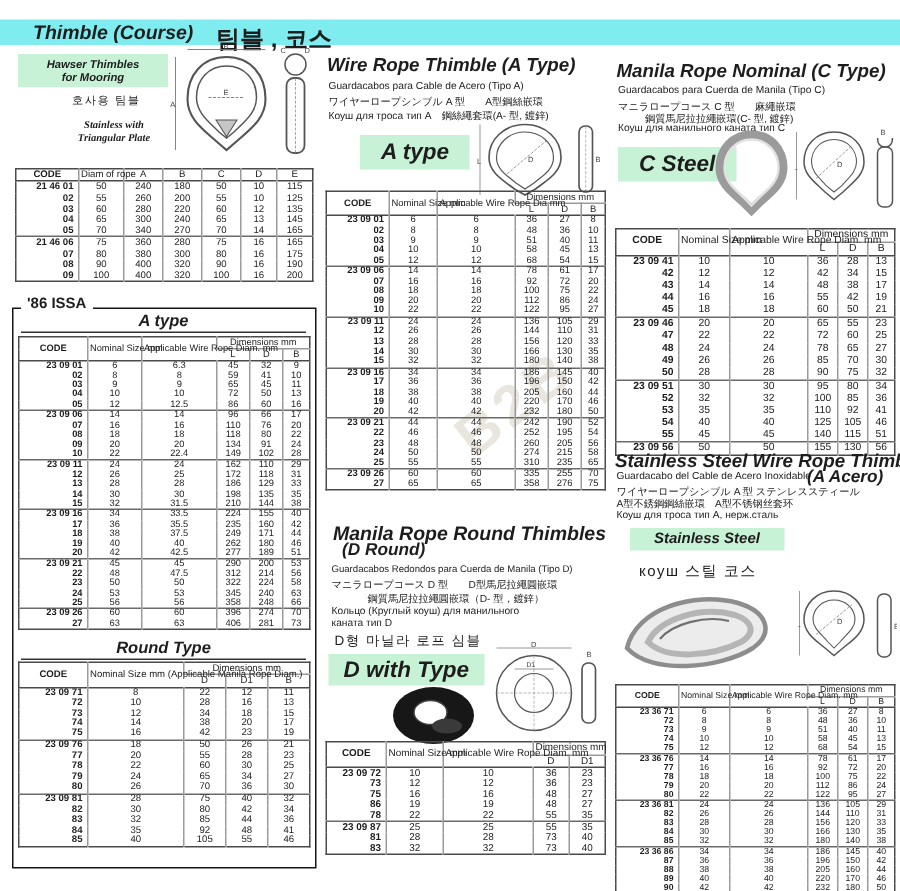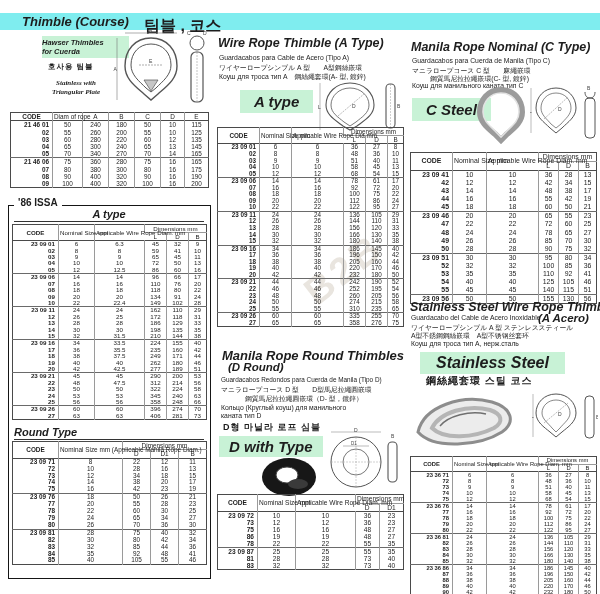--- a/index.html
+++ b/index.html
@@ -3,21 +3,21 @@
 <meta charset="utf-8">
 <style>
   html,body{margin:0;padding:0;}
   body{width:600px;height:594px;position:relative;background:#fff;color:#1d1d1d;
        font-family:"Liberation Sans",sans-serif;overflow:hidden;}
   .s{position:absolute;white-space:nowrap;}
   .ital{font-style:italic;font-weight:bold;}
   .mint{background:#c8f2d6;}
   .banner{background:#7fedef;}
   .sub{font-size:6.8px;color:#222;}
-  .krline{font-size:9px;font-weight:bold;letter-spacing:1px;}
+  .krline{font-size:9px;font-weight:normal;letter-spacing:1px;}
   .hrule{border-bottom:1px solid #333;}
   .framebox{border:1.5px solid #151515;}
   
   .dt table{border-collapse:collapse;width:100%;table-layout:fixed;
             border:1px solid #4a4a4a;}
   .dt th,.dt td{border-left:1px solid #9a9a9a;padding:0 1px;text-align:center;
                 vertical-align:middle;font-weight:normal;}
   .dt th:first-child,.dt td:first-child{border-left:none;}
   .dt thead{border-bottom:1px solid #4a4a4a;}
   .dt thead th{line-height:1.15;}
@@ -41,23 +41,23 @@
 </head>
 <body>
 
 <div class="s banner" style="left:0;top:13px;width:600px;height:17px;">
   <span class="ital" style="position:absolute;left:22px;top:1px;font-size:13px;">Thimble (Course)</span>
   <span style="position:absolute;left:144px;top:3px;font-size:16px;font-weight:bold;">팀블 , 코스</span>
 </div>
 
 <div class="s wm" style="left:300px;top:248px;">B2B</div>
 
-<div class="s mint ital" style="left:42px;top:36px;width:87px;text-align:left;font-size:7.5px;line-height:9px;padding:2px 0;">
+<div class="s mint ital" style="left:12px;top:36px;width:100px;text-align:center;font-size:7.5px;line-height:9px;padding:2px 0;">
   <div>Hawser Thimbles</div>
-  <div>for Cuerda</div>
+  <div>for Mooring</div>
 </div>
 <div class="s krline" style="left:48px;top:62px;font-size:7.5px;">호사용 팀블</div>
 <div class="s ital" style="left:30px;top:79px;width:92px;text-align:center;font-size:7px;line-height:9px;font-family:'Liberation Serif',serif;">
   <div>Stainless with</div>
   <div>Triangular Plate</div>
 </div>
 
 <svg class="s" style="left:113px;top:30px;" width="97" height="80" viewBox="0 0 97 80">
   <path d="M38,8 C54,8 64,20 64,36 C64,49 54,56 45,64 L38,70 L31,64 C22,56 12,49 12,36 C12,20 22,8 38,8 Z" fill="none" stroke="#555" stroke-width="1.4"></path>
   <path d="M38,14 C50,14 58,23 58,35 C58,45 50,51 43,58 L38,62 L33,58 C26,51 18,45 18,35 C18,23 26,14 38,14 Z" fill="none" stroke="#555" stroke-width="1"></path>
@@ -436,21 +436,21 @@
           <td>63</td>
           <td>63</td>
           <td>406</td>
           <td>281</td>
           <td>73</td>
         </tr>
       </tbody>
     </table>
   </div>
 
-<div class="s ital hrule" style="left:14px;top:426px;width:190px;font-size:11px;padding-bottom:1px;">Round Type</div>
+<div class="s ital hrule" style="left:14px;top:426px;width:190px;text-align:center;font-size:11px;padding-bottom:1px;">Round Type</div>
 <div class="s dt" id="roundT" style="left:12px;top:441px;width:194px;">
     <table>
       <colgroup>
         <col style="width: 46px;">
         <col style="width: 64px;">
         <col style="width: 28px;">
         <col style="width: 28px;">
         <col style="width: 28px;">
       </colgroup>
       <thead>
@@ -1153,22 +1153,22 @@
     </table>
   </div>
 
 <div class="s ital" style="left:410px;top:300px;font-size:12.5px;">Stainless Steel Wire Rope Thimbles</div>
 <div class="s ital" style="left:538px;top:312px;font-size:11.5px;">(A Acero)</div>
 <div class="s sub" style="left:411px;top:314px;">Guardacabo del Cable de Acero Inoxidable</div>
 <div class="s sub" style="left:411px;top:323px;">ワイヤーロープシンブル A 型 ステンレススティール</div>
 <div class="s sub" style="left:411px;top:331px;">A型不銹鋼鋼絲嵌環　A型不锈钢丝套环</div>
 <div class="s sub" style="left:411px;top:340px;">Коуш для троса тип А, нерж.сталь</div>
 
-<div class="s mint ital" style="left:420px;top:352px;font-size:16px;padding:2px 16px;">Stainless Steel</div>
-<div class="s krline" style="left:426px;top:374px;font-size:10px;">鋼絲繩套環 스틸 코스</div>
+<div class="s mint ital" style="left:420px;top:352px;font-size:10px;padding:2px 16px;">Stainless Steel</div>
+<div class="s krline" style="left:426px;top:374px;font-size:10px;">коуш 스틸 코스</div>
 
 <svg class="s" style="left:410px;top:388px;" width="112" height="64" viewBox="0 0 112 64">
   <path d="M8,44 C14,18 52,6 82,14 C102,20 106,34 92,44 C70,58 24,62 8,44 Z" fill="#ececec" stroke="#8d8d8d" stroke-width="3"></path>
   <path d="M22,40 C30,24 58,16 80,22 C92,26 94,34 84,40 C64,50 34,52 22,40 Z" fill="none" stroke="#b5b5b5" stroke-width="4"></path>
   <path d="M30,38 C38,28 60,22 76,26" fill="none" stroke="#6f6f6f" stroke-width="1.4"></path>
 </svg>
 
 <svg class="s" style="left:532px;top:390px;" width="66" height="60" viewBox="0 0 66 60">
   <path d="M24,4 C36,4 44,13 44,23 C44,32 36,37 30,42 L24,47 L18,42 C12,37 4,32 4,23 C4,13 12,4 24,4 Z" fill="none" stroke="#555" stroke-width="1"></path>
   <path d="M24,10 C32,10 38,16 38,23 C38,29 32,33 28,38 L24,42 L20,38 C16,33 10,29 10,23 C10,16 16,10 24,10 Z" fill="none" stroke="#555" stroke-width="0.7"></path>

